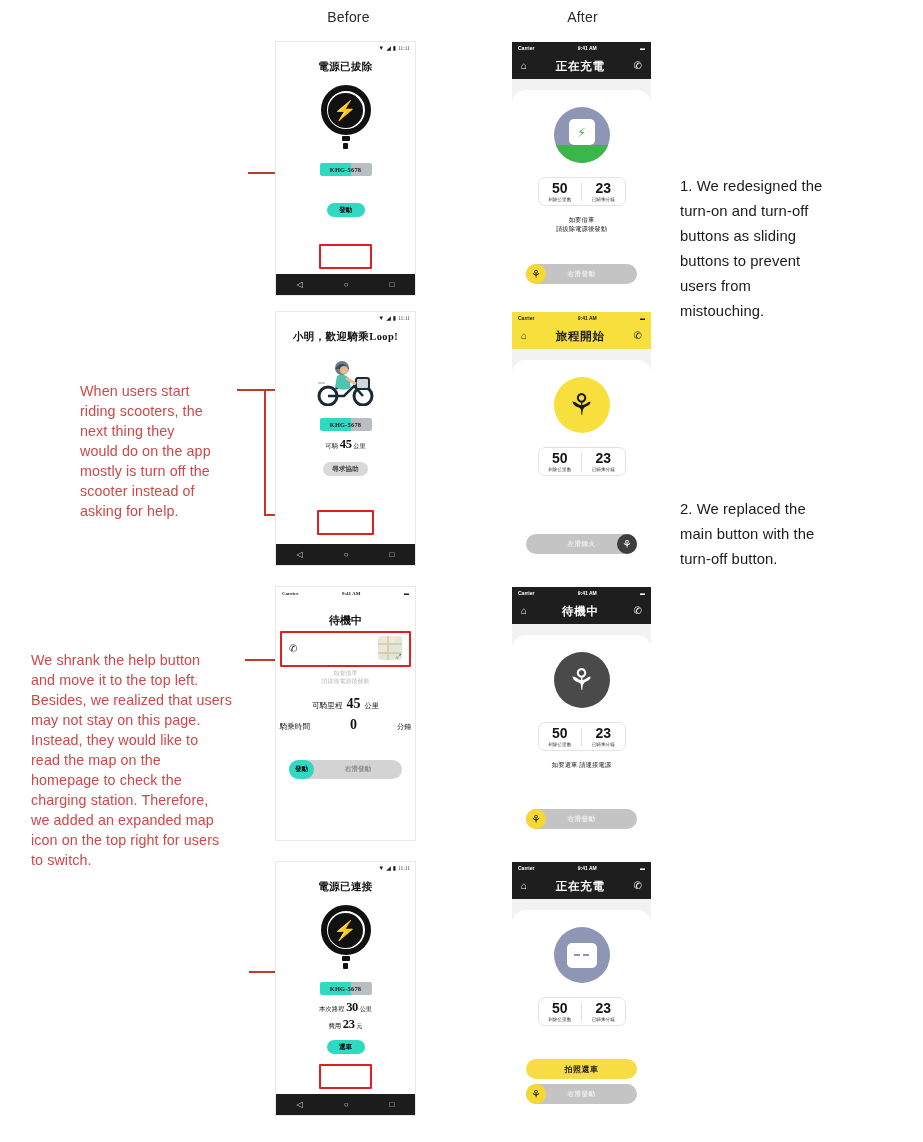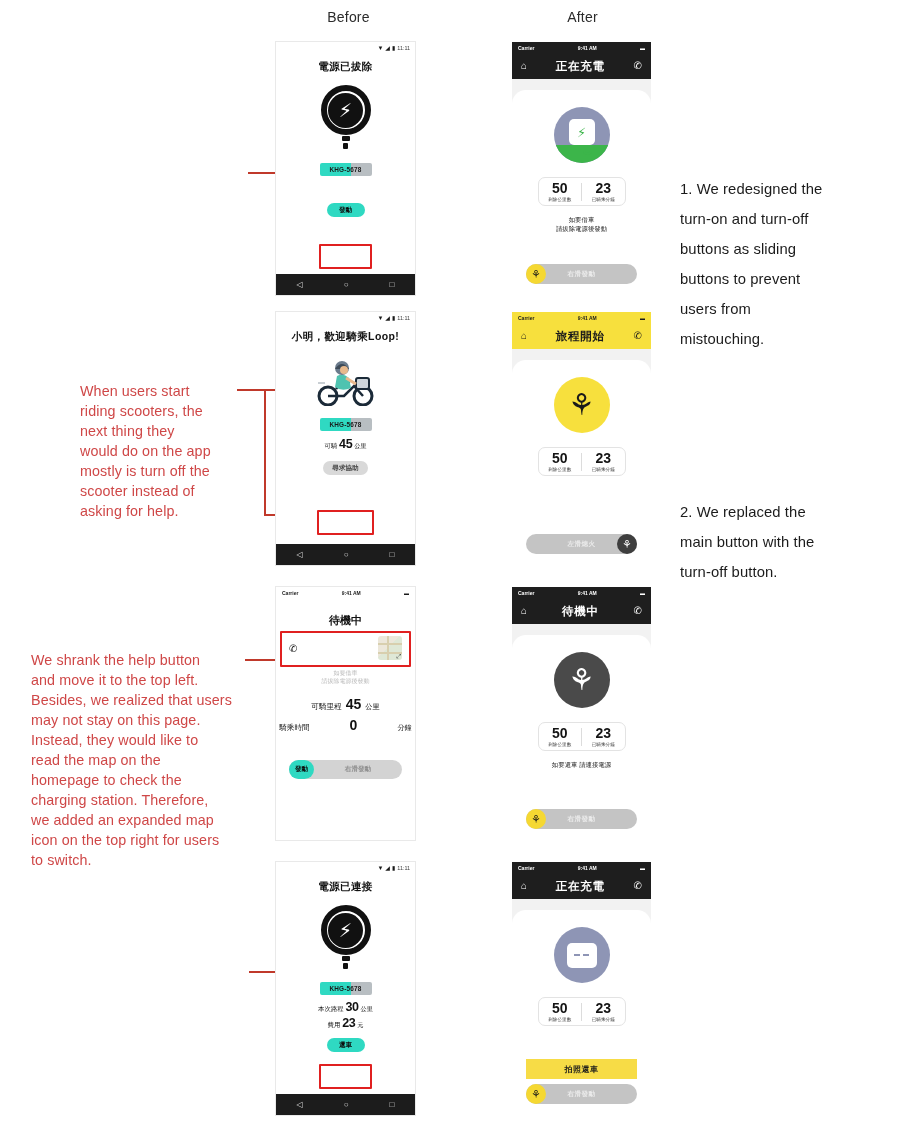--- a/index.html
+++ b/index.html
@@ -20,34 +20,35 @@
   #hdr-after  { left: 505px; top: 9px; width: 155px; }
 
   
   .ann-left {
     position: absolute;
     color: #cf4747; font-size: 14.3px; line-height: 20px;
     white-space: pre-line; letter-spacing: .1px;
   }
   .ann-right {
     position: absolute;
-    color: #1b1b1b; font-size: 14.8px; line-height: 30px;
+    color: #1b1b1b; font-size: 14.8px; line-height: 25px;
     white-space: pre-line; letter-spacing: .1px;
   }
 
   
   .conn { position: absolute; background: #c0392b; }
   .conn-h { height: 1.6px; }
   .conn-v { width: 1.6px; }
 
   
   .phone-android {
     position: absolute; width: 139px; background: #ffffff;
     box-shadow: 0 0 0 1px #e9e9e9;
     overflow: hidden;
+    font-family: Liberation Serif, serif;
   }
   .phone-ios {
     position: absolute; width: 139px; background: #f2f2f2;
     overflow: hidden;
   }
 
   
   .and-status {
     height: 12px; background: #fff; display: flex;
     align-items: center; justify-content: flex-end;
@@ -168,21 +169,21 @@
     position: absolute; width: 20px; height: 20px; border-radius: 50%;
     background: #f5d832; display: flex; align-items: center; justify-content: center;
   }
   .slider .knob.dark { background: #3e3e3e; }
   .slider .stxt {
     width: 100%; text-align: center; font-size: 6.6px;
     color: #ebebeb; font-weight: bold; letter-spacing: .4px;
   }
   .ybtn {
     position: absolute; left: 14px; right: 14px; height: 20px;
-    background: #f7dc46; border-radius: 0;
+    background: #f7dc46; border-radius: 10px;
     display: flex; align-items: center; justify-content: center;
     font-size: 8px; font-weight: bold; color: #1b1b1b; letter-spacing: .5px;
   }
 
   
   .b3-title { text-align: center; font-size: 11px; font-weight: bold; color:#111; }
   .b3-panel {
     position: relative; margin: 4px 6px 0; height: 32px; background: #fff;
     display: flex; align-items: center; justify-content: space-between;
     padding: 0 7px;

